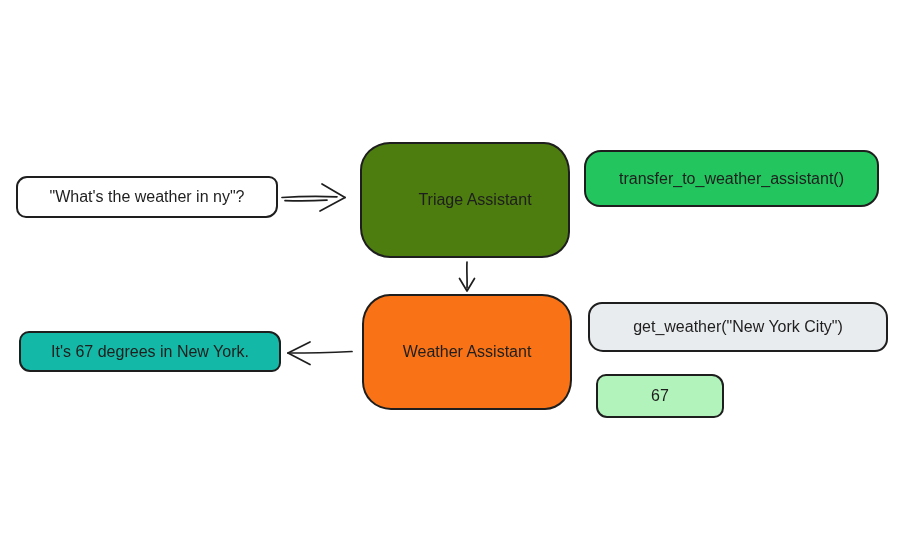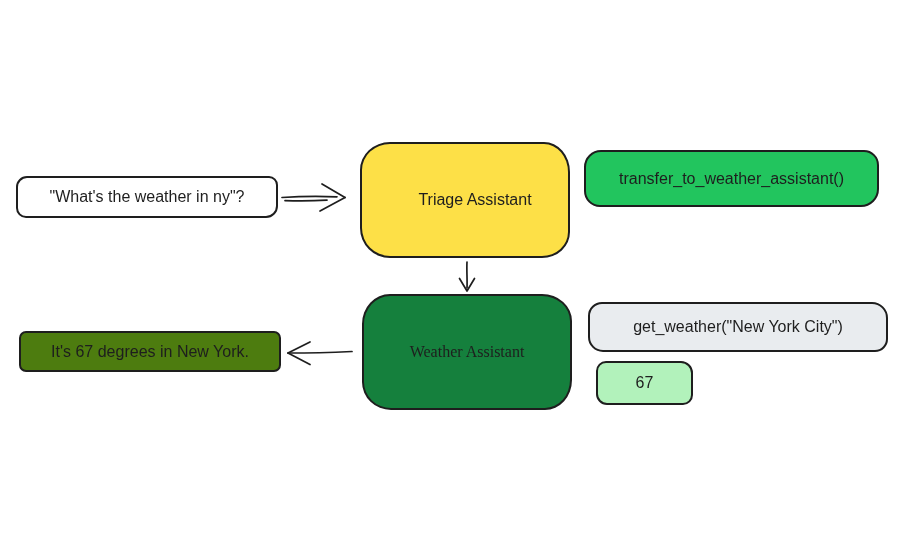--- a/index.html
+++ b/index.html
@@ -30,21 +30,21 @@
   
   #user-query   { left: 16px;  top: 176px; width: 262px; height: 42px;  border-radius: 11px 9px 12px 10px; }
   #final-response { left: 19px; top: 331px; width: 262px; height: 41px; border-radius: 10px 12px 9px 11px; }
   
   #triage-assistant  { left: 360px; top: 142px; width: 210px; height: 116px; border-radius: 30px 26px 28px 30px / 28px 30px 26px 30px; }
   #weather-assistant { left: 362px; top: 294px; width: 210px; height: 116px; border-radius: 28px 30px 27px 29px / 30px 27px 30px 28px; }
   
   #transfer-call    { left: 584px; top: 150px; width: 295px; height: 57px; border-radius: 17px 15px 18px 16px; }
   #get-weather-call { left: 588px; top: 302px; width: 300px; height: 50px; border-radius: 14px 16px 13px 15px; }
   
-  #tool-result { left: 596px; top: 361px; width: 97px; height: 44px; border-radius: 10px 12px 10px 11px; }
+  #tool-result { left: 596px; top: 374px; width: 128px; height: 44px; border-radius: 10px 12px 10px 11px; }
   .arrow {
     position: absolute;
     overflow: visible;
   }
   .arrow path {
     fill: none;
     stroke: currentColor;
     stroke-width: 1.7;
     stroke-linecap: round;
     stroke-linejoin: round;
@@ -62,48 +62,48 @@
     <span class="label">"What's the weather in ny"?</span>
   </div>
 
   <svg class="arrow" id="arrow-user-to-triage" viewBox="0 0 72 44">
     <path d="M2 21.5 C 18 20.4, 38 20, 57 20.8"></path>
     <path d="M5 24.6 C 20 25.1, 34 24.9, 47 24.1"></path>
     <path d="M42 8 L 65 21.5"></path>
     <path d="M65 21.5 L 40 35"></path>
   </svg>
 
-  <div class="node" id="triage-assistant" style="background-color: #fde047; padding-left: 20px;">
+  <div class="node" id="triage-assistant" style="background-color: #4d7c0f; padding-left: 20px;">
     <span class="label">Triage Assistant</span>
   </div>
 
   <div class="node" id="transfer-call" style="background-color: #22c55e;">
     <span class="label">transfer_to_weather_assistant()</span>
   </div>
 
   <svg class="arrow" id="arrow-triage-to-weather" viewBox="0 0 26 33">
     <path d="M13 1 C 12.5 9, 13.4 18, 13 27"></path>
     <path d="M5.5 17.5 L 13 30 L 20.5 17.5"></path>
   </svg>
 
-  <div class="node" id="weather-assistant" style="background-color: #15803d; font-family: Liberation Serif, serif;">
+  <div class="node" id="weather-assistant" style="background-color: #f97316;">
     <span class="label">Weather Assistant</span>
   </div>
 
   <div class="node" id="get-weather-call" style="background-color: rgb(233, 236, 239);">
     <span class="label">get_weather("New York City")</span>
   </div>
 
   <div class="node" id="tool-result" style="background-color: rgb(178, 242, 187);">
     <span class="label">67</span>
   </div>
 
   <svg class="arrow" id="arrow-weather-to-response" viewBox="0 0 72 30">
     <path d="M70 13.5 C 50 14.4, 28 15, 7 15"></path>
     <path d="M28 4 L 6 15"></path>
     <path d="M28 26.5 L 6 15"></path>
   </svg>
 
-  <div class="node" id="final-response" style="background-color: #4d7c0f; border-radius: 7px;">
+  <div class="node" id="final-response" style="background-color: #14b8a6;">
     <span class="label">It's 67 degrees in New York.</span>
   </div>
 
 </div>
 
 </body></html>

